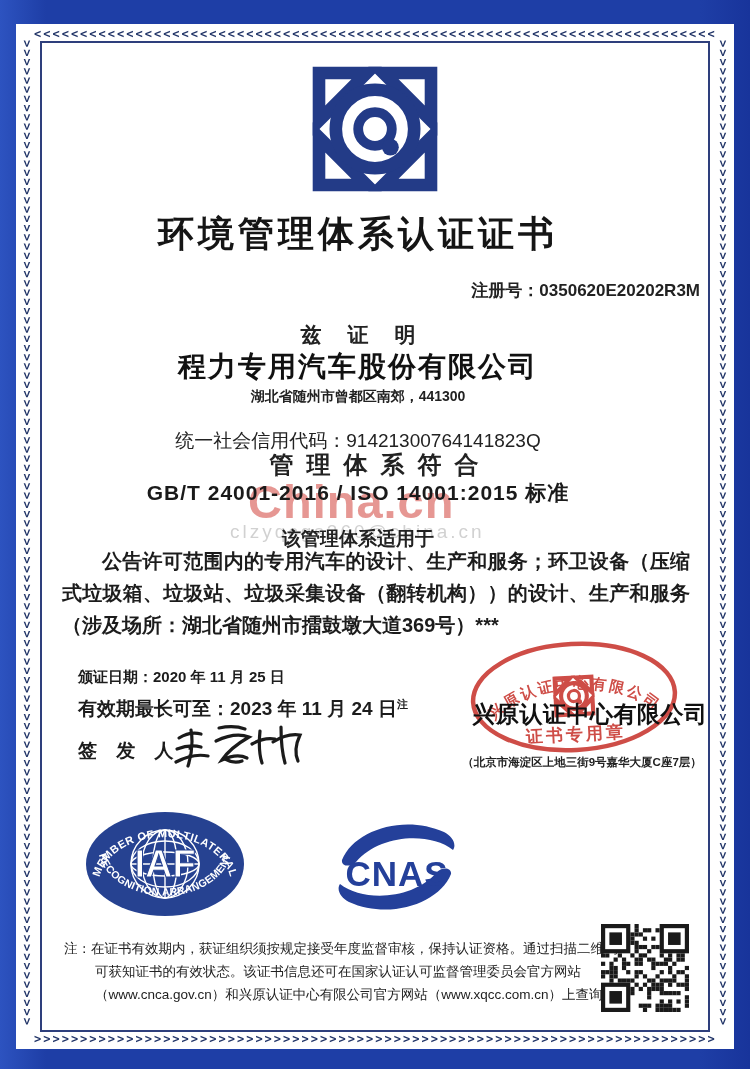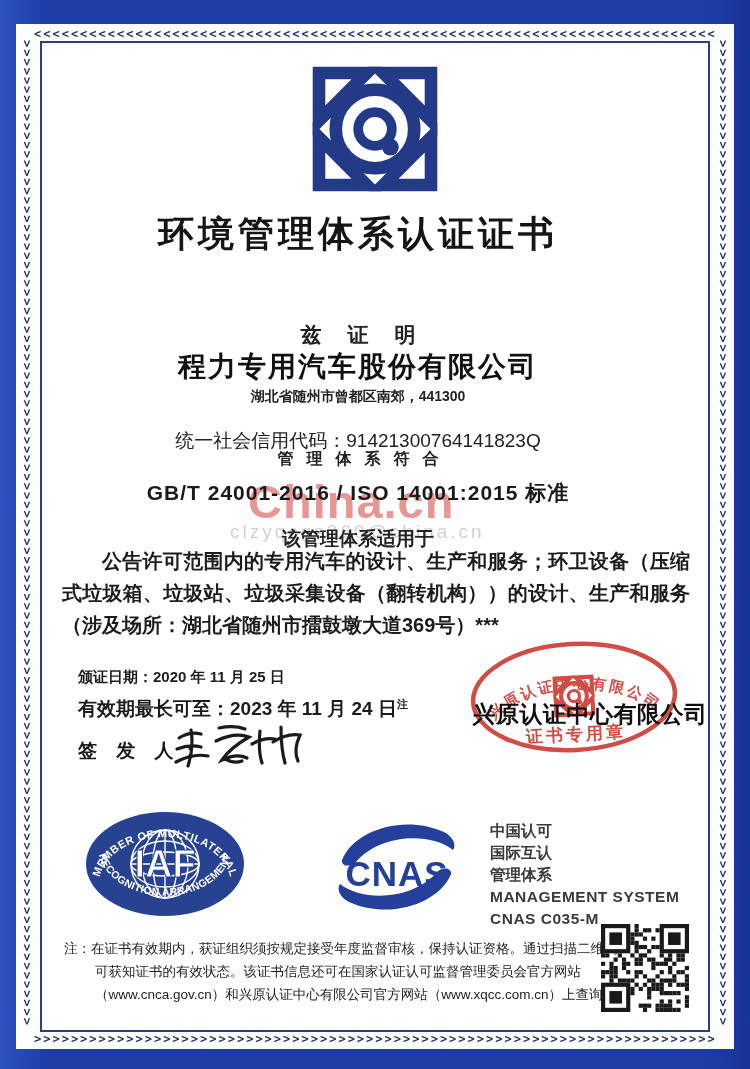--- a/index.html
+++ b/index.html
@@ -20,21 +20,21 @@
   
   .abs{position:absolute;z-index:3;}
   .center{left:0;width:716px;text-align:center;}
   .logo-top{left:300px;top:58px;}
   .title{top:210px;font-size:36px;font-weight:900;letter-spacing:4px;color:#151515;}
   .regno{top:279px;right:50px;font-size:17px;font-weight:bold;color:#222;}
   .certify{top:321px;font-size:21px;font-weight:bold;letter-spacing:26px;color:#222;text-indent:26px;}
   .company{top:348px;font-size:28px;font-weight:900;letter-spacing:2px;color:#111;}
   .addr{top:388px;font-size:14px;font-weight:600;color:#222;}
   .credit{top:428px;font-size:19px;font-weight:400;color:#222;}
-  .conform{top:449px;font-size:16px;font-weight:bold;letter-spacing:13px;color:#222;text-indent:13px;}
+  .conform{top:449px;font-size:24px;font-weight:bold;letter-spacing:13px;color:#222;text-indent:13px;padding-left:16px;}
   .standard{top:479px;font-size:21px;font-weight:bold;letter-spacing:1px;color:#1a1a1a;}
   .scope-intro{top:526px;font-size:19px;font-weight:600;color:#222;}
   .scope{top:545px;left:62px;width:628px;font-size:20px;font-weight:700;line-height:32px;
          text-align:justify;text-indent:2em;color:#1c1c1c;}
   .issue{top:668px;left:78px;font-size:15px;font-weight:600;color:#1c1c1c;}
   .valid{top:696px;left:78px;font-size:19px;font-weight:600;color:#1c1c1c;}
   .valid sup{font-size:11px;}
   .issuer{top:738px;left:78px;font-size:19px;font-weight:600;letter-spacing:7px;color:#1c1c1c;}
   .signature{left:172px;top:716px;}
   .stamp{left:460px;top:636px;z-index:2;}
@@ -79,20 +79,23 @@
   </div>
 
   <div class="abs wm-brand">China.cn</div>
   <div class="abs wm-url">clzyqcgs360@china.cn</div>
 
   <svg class="abs logo-top" width="150" height="142">
     <use href="#xq" x="5" y="1" width="140" height="140" style="color:#233b87"></use>
   </svg>
 
   <div class="abs center title">环境管理体系认证证书</div>
+  <div class="abs regno">
+    <span>注册号：</span><span>0350620E20202R3M</span>
+  </div>
 
   <div class="abs center company">程力专用汽车股份有限公司</div>
   <div class="abs center certify">兹证明</div>
   <div class="abs center addr">湖北省随州市曾都区南郊，441300</div>
   <div class="abs center credit">统一社会信用代码：91421300764141823Q</div>
 
   <div class="abs center conform">管理体系符合</div>
   <div class="abs center standard">GB/T 24001-2016 / ISO 14001:2015 标准</div>
 
   <div class="abs center scope-intro">该管理体系适用于</div>
@@ -127,20 +130,21 @@
           <path id="stamp-arc" d="M32,82 A88,46 0 0 1 196,82" fill="none"></path>
         </defs>
       <text font-size="15" font-weight="bold" fill="#c8352e" letter-spacing="2.5">
         <textPath href="#stamp-arc" startOffset="50%" text-anchor="middle">兴原认证中心有限公司</textPath>
       </text>
       <use href="#xq" x="91" y="37" width="46" height="46" style="color:#c8352e"></use>
       <text x="114" y="104" font-size="17" font-weight="bold" fill="#c8352e" letter-spacing="3" text-anchor="middle">证书专用章</text>
     </g>
   </svg>
   <div class="abs certifier-name">兴原认证中心有限公司</div>
+  <div class="abs certifier-addr">（北京市海淀区上地三街9号嘉华大厦C座7层）</div>
 
   <svg class="abs iaf" width="162" height="108" viewBox="0 0 162 108">
     <ellipse cx="81" cy="54" rx="79" ry="52" fill="#264291"></ellipse>
     <g fill="none" stroke="#ffffff" stroke-width="1.4">
       <circle cx="81" cy="54" r="34"></circle>
       <ellipse cx="81" cy="54" rx="34" ry="12"></ellipse>
       <ellipse cx="81" cy="54" rx="34" ry="23"></ellipse>
       <ellipse cx="81" cy="54" rx="12" ry="34"></ellipse>
       <ellipse cx="81" cy="54" rx="23" ry="34"></ellipse>
       <line x1="47" y1="54" x2="115" y2="54"></line>
@@ -158,27 +162,20 @@
       <textPath href="#iaf-bot" startOffset="50%" text-anchor="middle">RECOGNITION ARRANGEMENT</textPath>
     </text>
   </svg>
 
   <svg class="abs cnas" width="142" height="98" viewBox="0 0 142 98">
     <path d="M16,42 C28,12 78,-4 118,14 C126,18 131,26 127,32 C104,14 54,16 30,44 C24,50 15,48 16,42 Z" fill="#24409a"></path>
     <path d="M125,56 C113,86 63,102 23,84 C15,80 10,72 14,66 C37,84 87,82 111,54 C117,48 126,50 125,56 Z" fill="#24409a"></path>
     <text x="71" y="68" text-anchor="middle" font-size="35" font-weight="bold" fill="#24409a" letter-spacing="1">CNAS</text>
   </svg>
 
-  <div class="abs accred">
-    <div>中国认可</div>
-    <div>国际互认</div>
-    <div>管理体系</div>
-    <div class="lat">MANAGEMENT SYSTEM</div>
-    <div class="lat">CNAS C035-M</div>
-  </div>
 
   <div class="abs footnote">
     <span>注：</span><span>在证书有效期内，获证组织须按规定接受年度监督审核，保持认证资格。通过扫描二维码可获知证书的有效状态。该证书信息还可在国家认证认可监督管理委员会官方网站（www.cnca.gov.cn）和兴原认证中心有限公司官方网站（www.xqcc.com.cn）上查询。</span>
   </div>
   <svg class="abs qr" width="88" height="88" viewBox="0 0 84 84" id="qr">
       <rect x="0" y="0" width="28" height="28" fill="#1a1a1a"></rect>
       <rect x="4" y="4" width="20" height="20" fill="#fff"></rect>
       <rect x="8" y="8" width="12" height="12" fill="#1a1a1a"></rect>
       <rect x="56" y="0" width="28" height="28" fill="#1a1a1a"></rect>
       <rect x="60" y="4" width="20" height="20" fill="#fff"></rect>

